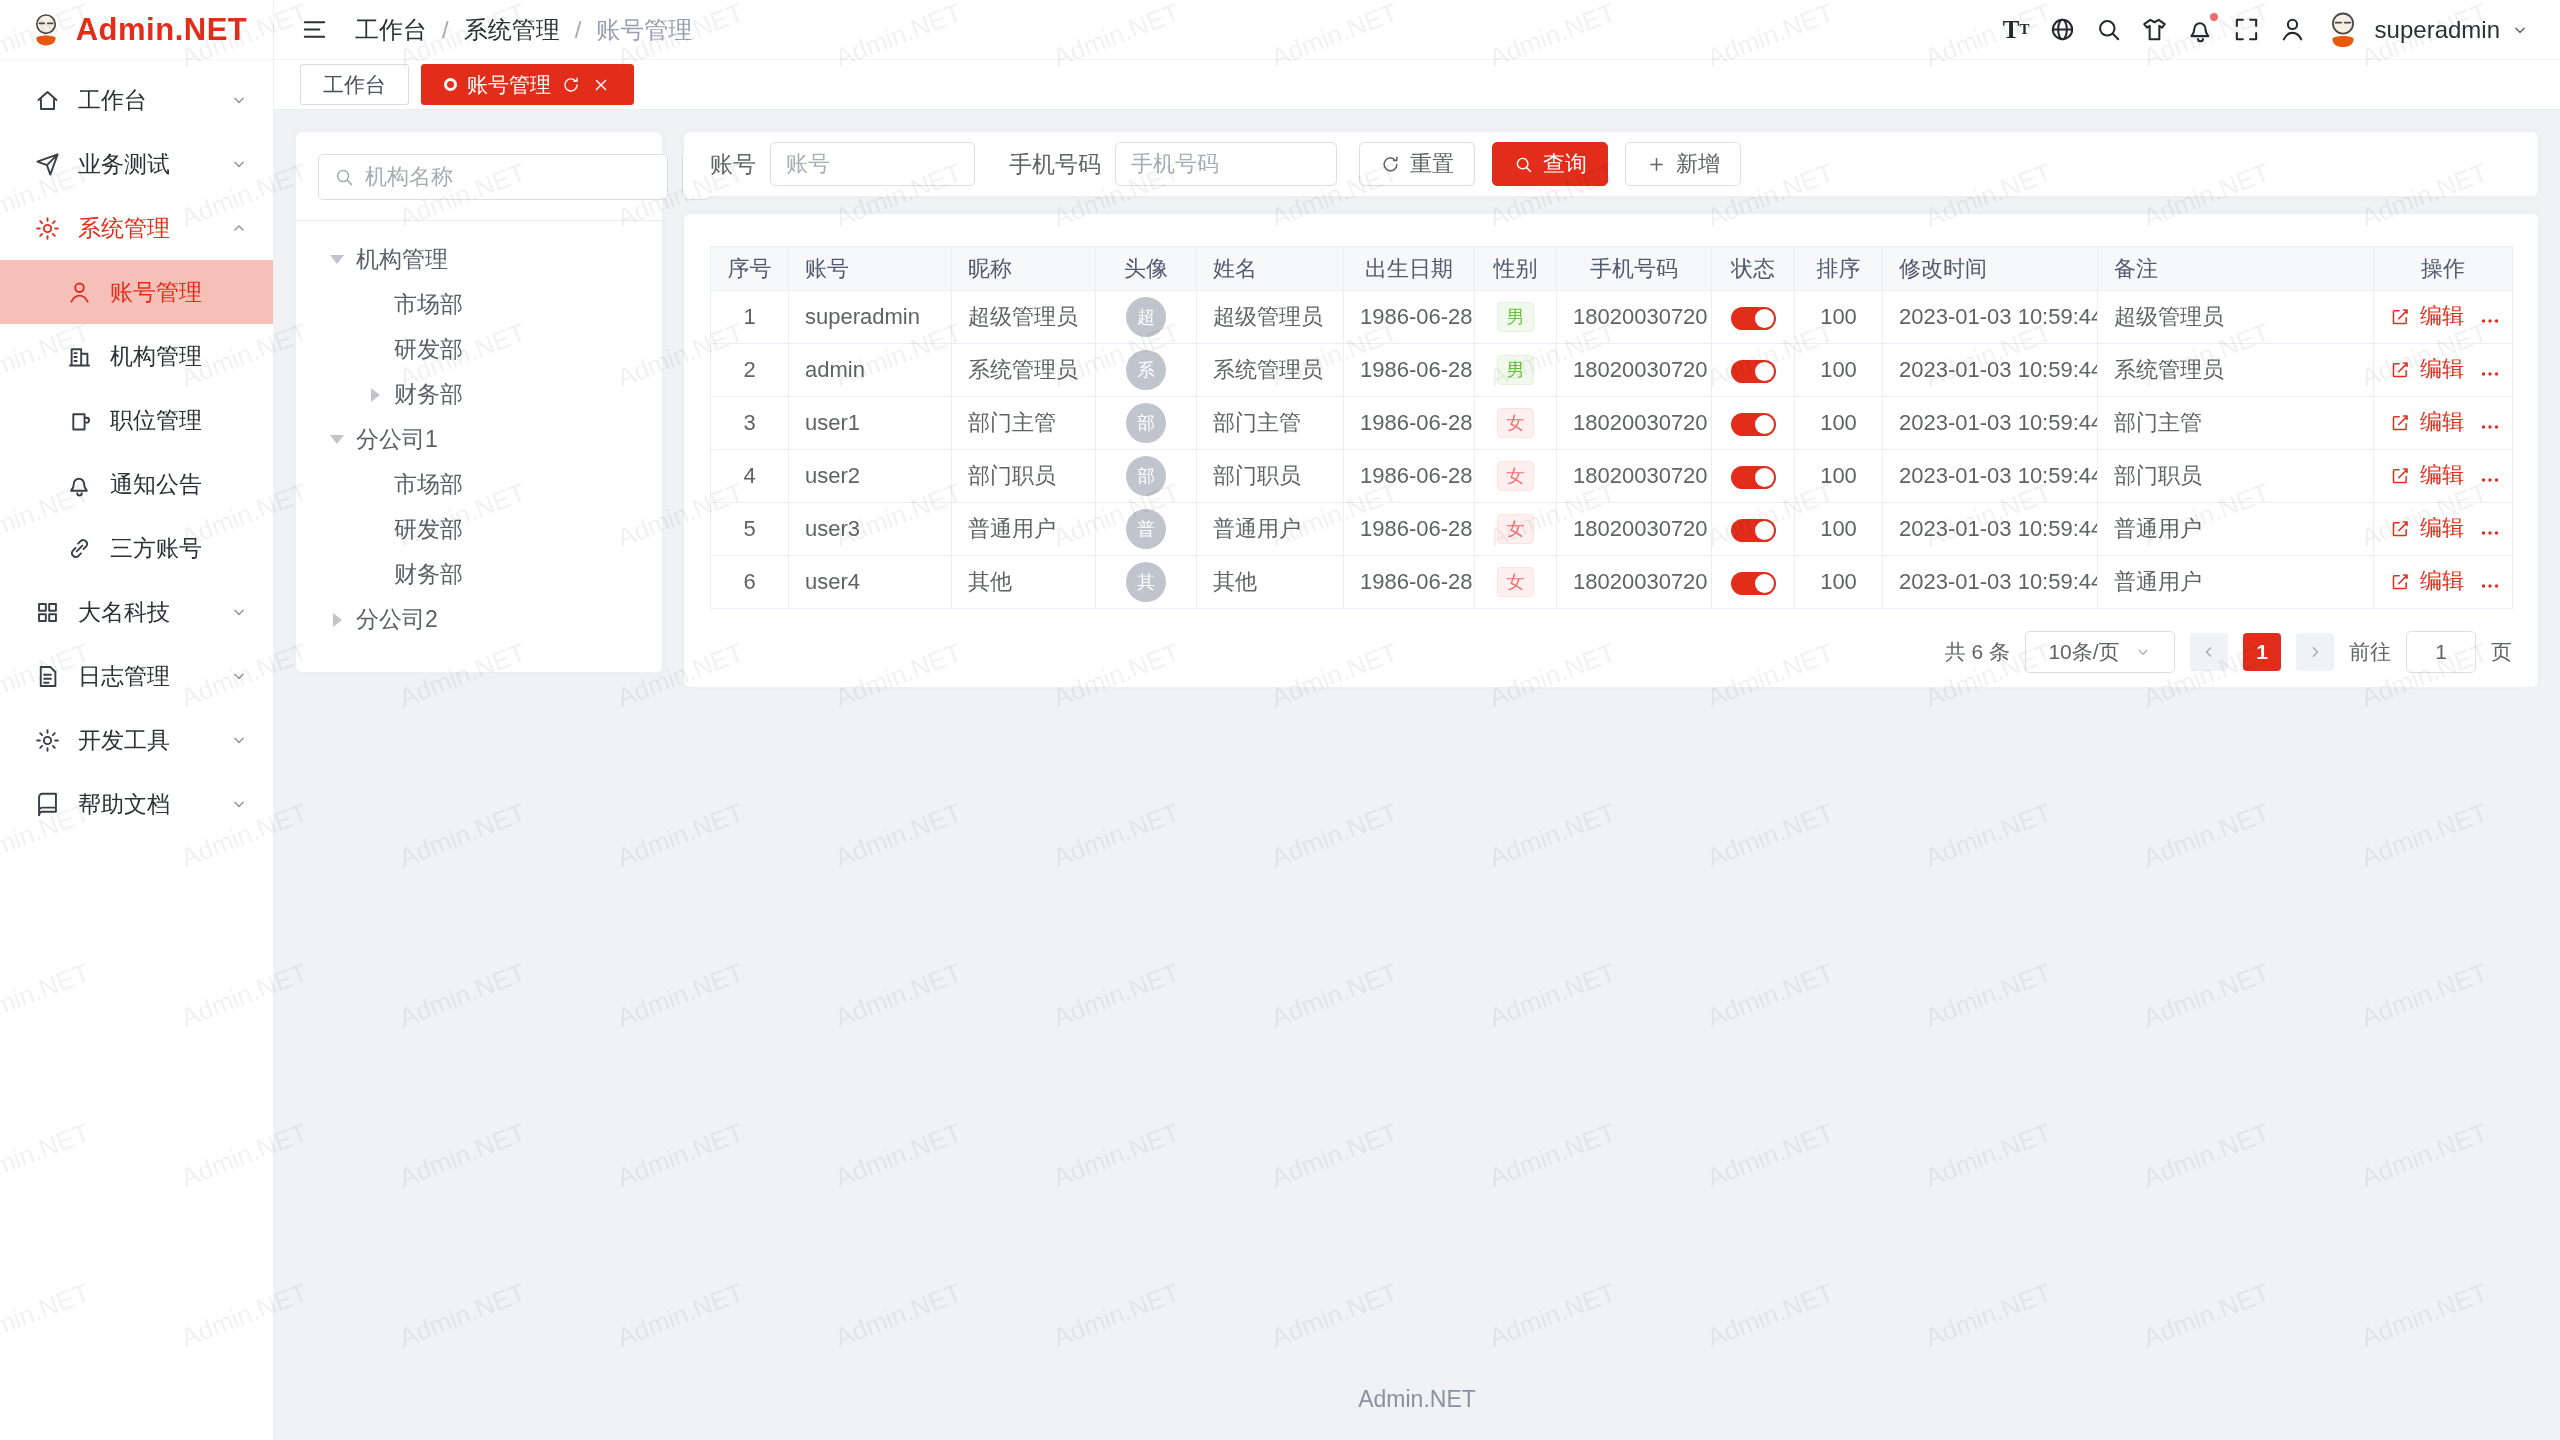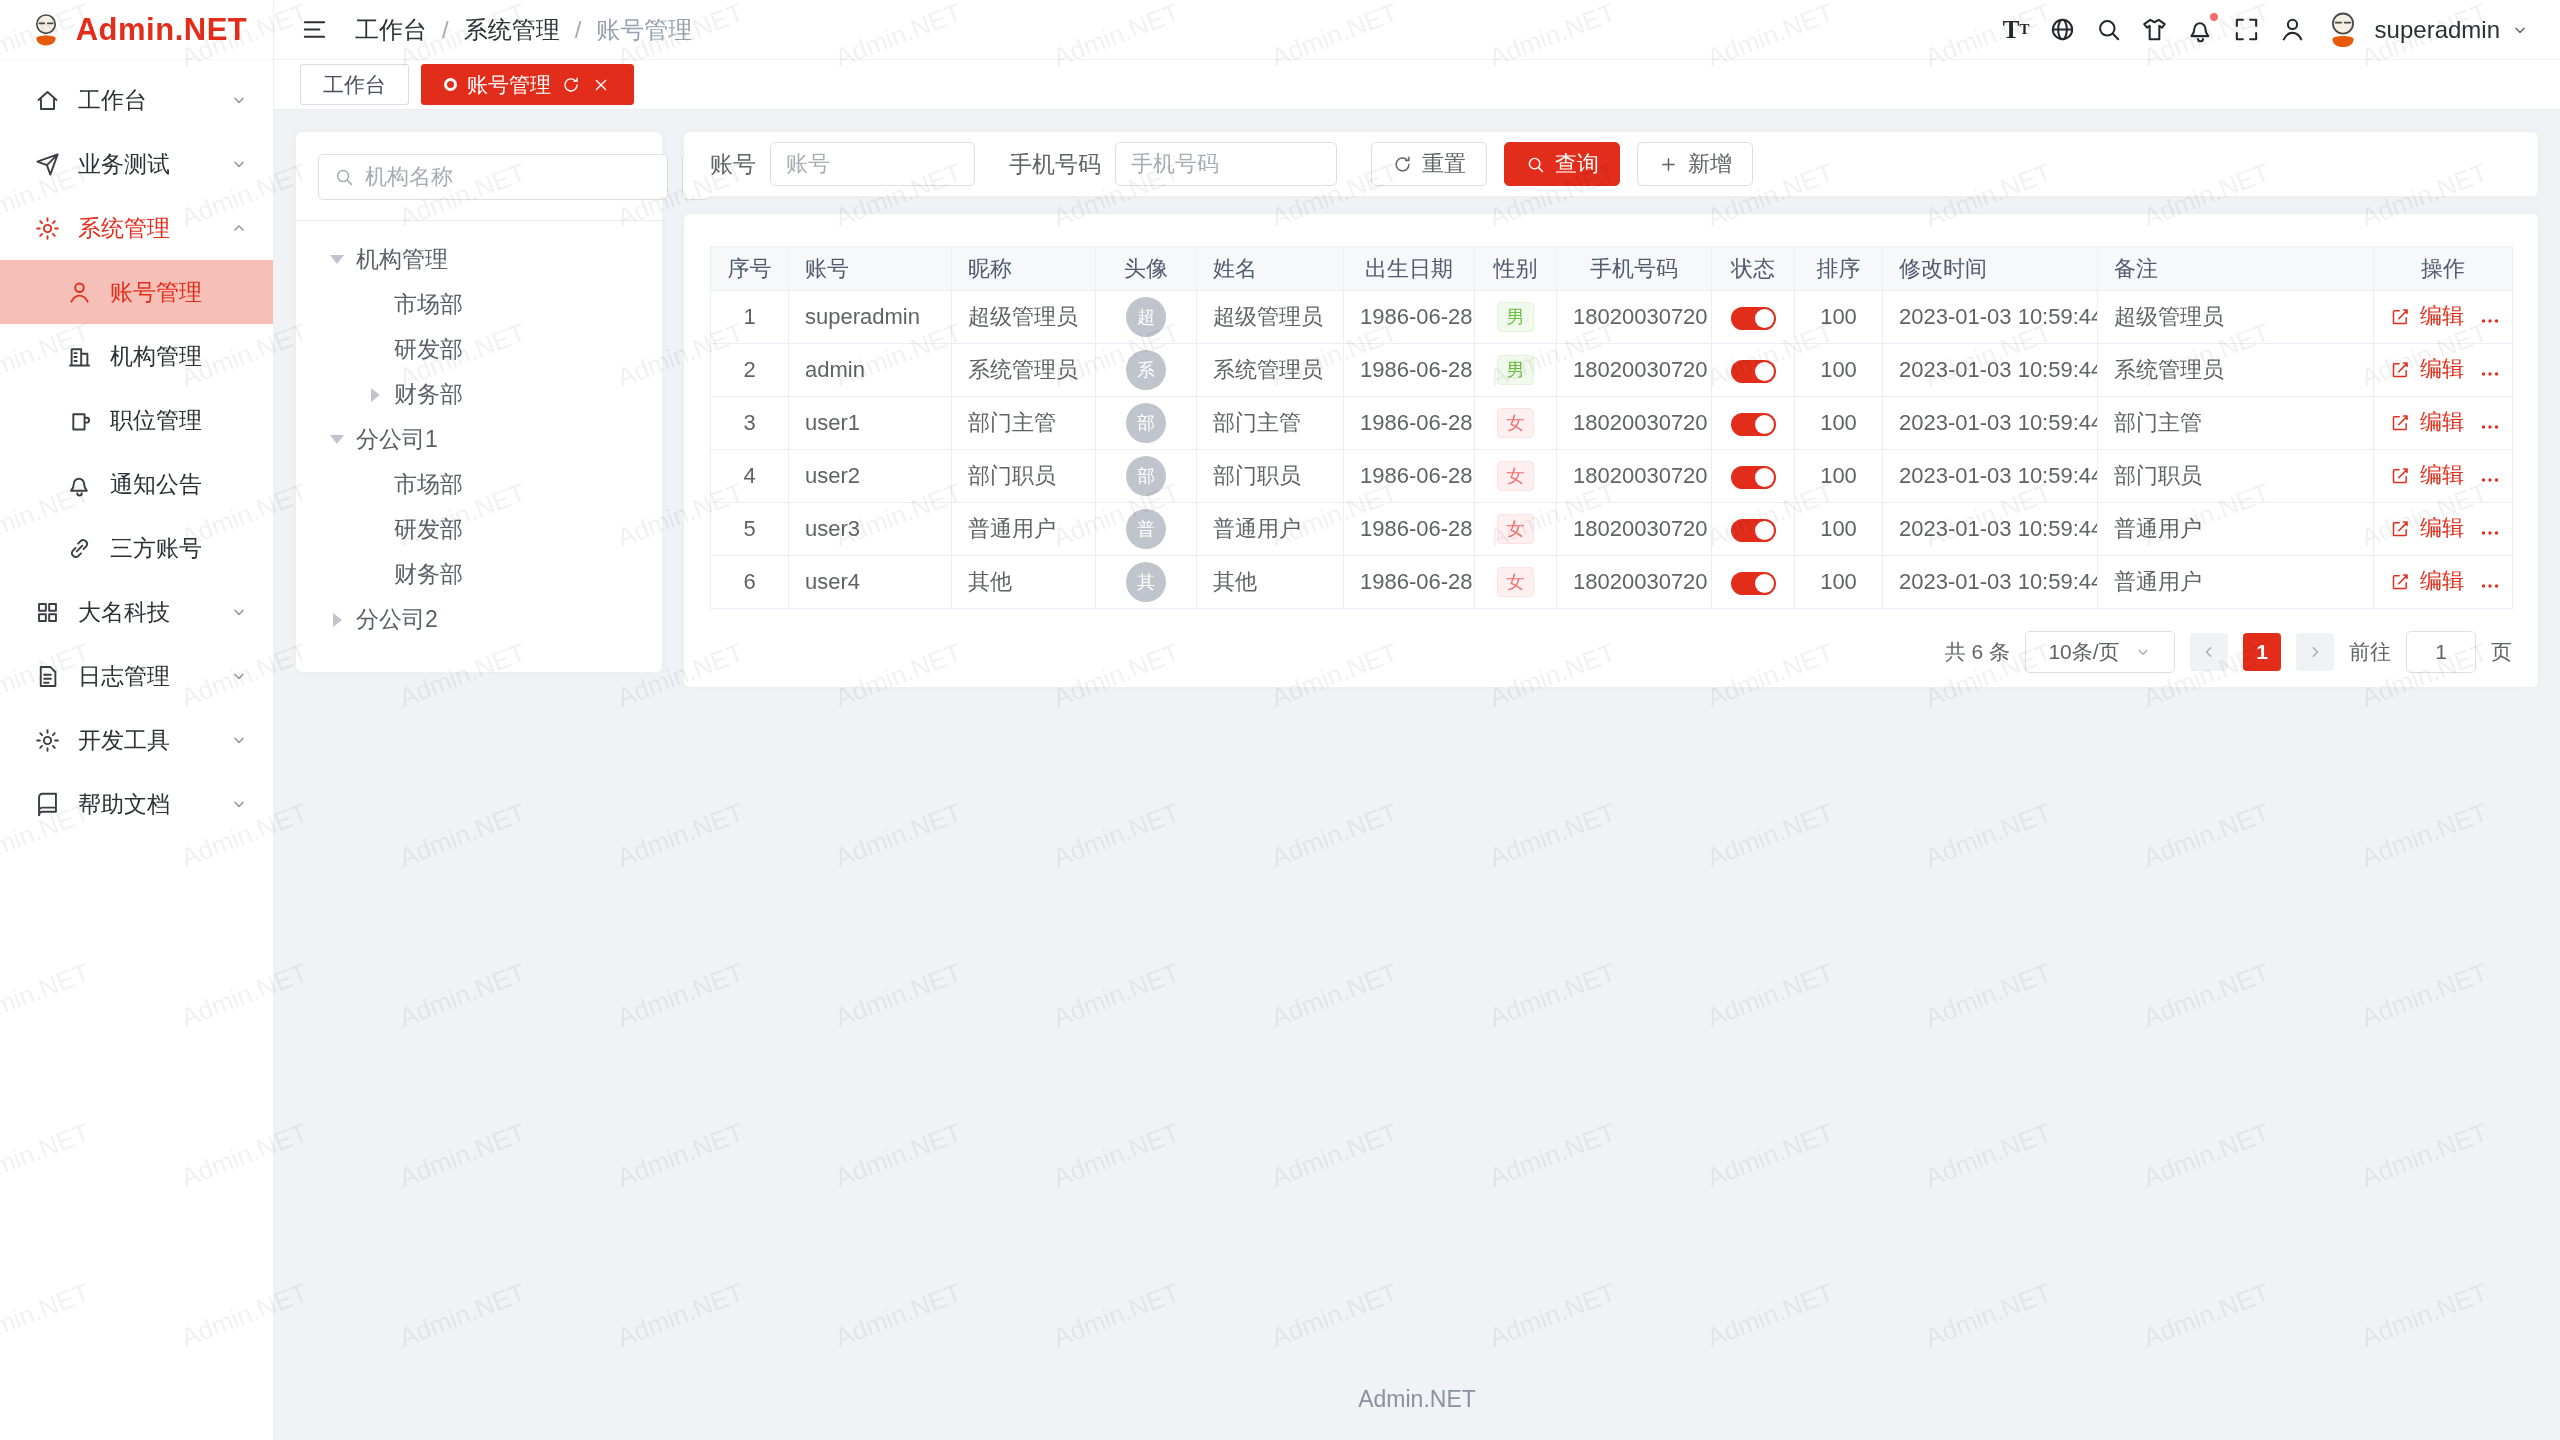--- a/index.html
+++ b/index.html
@@ -72,21 +72,21 @@
   .right-col{flex:1;display:flex;flex-direction:column;gap:18px;min-width:0}
   .filter-panel{height:64px;padding:0 26px;display:flex;align-items:center}
   .f-label{font-size:23px;color:#606266;margin-right:14px;white-space:nowrap}
   .f-input{height:44px;border:1px solid #dcdfe6;border-radius:5px;padding:0 15px;font-size:22px;color:#606266;outline:none}
   .f-input::placeholder{color:#a8abb2}
   .ml30{margin-left:34px}
   .btn{height:44px;border-radius:5px;border:1px solid #dcdfe6;background:#fff;color:#606266;font-size:22px;display:inline-flex;align-items:center;gap:9px;padding:0 20px;cursor:pointer;white-space:nowrap}
   .btn .bicon{width:21px;height:21px}
   .btn.primary{background:#e32d1b;border-color:#e32d1b;color:#fff}
   .btn+.btn{margin-left:17px}
-  .btn-reset{margin-left:34px}
+  .btn-reset{margin-left:22px}
 
   .table-panel{padding:32px 26px 14px;display:flex;flex-direction:column}
   table{width:100%;border-collapse:collapse;table-layout:fixed}
   th,td{border:1px solid #ebeef5;padding:0 16px;font-size:22px;color:#606266;overflow:hidden;white-space:nowrap}
   th{height:44px;background:#f6f8fa;font-weight:normal;color:#515a6e;text-align:left}
   td{height:53px}
   .ta-c{text-align:center}
   .avatar-cell{display:inline-flex;align-items:center;justify-content:center;width:40px;height:40px;border-radius:50%;background:#c0c4cc;color:#fff;font-size:18px;vertical-align:middle}
   .g-badge{display:inline-flex;align-items:center;justify-content:center;min-width:37px;height:30px;border-radius:4px;font-size:18px;padding:0 6px}
   .g-m{background:#f0f9eb;border:1px solid #e1f3d8;color:#67c23a}

